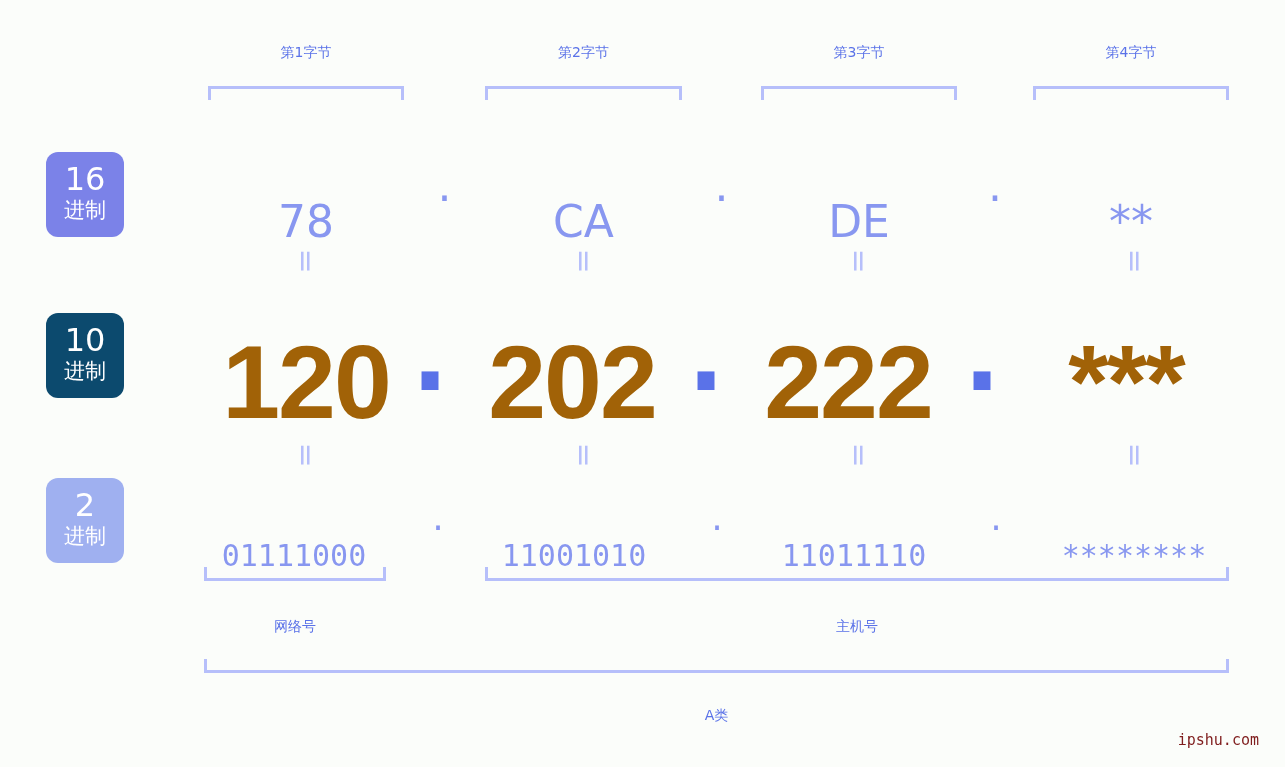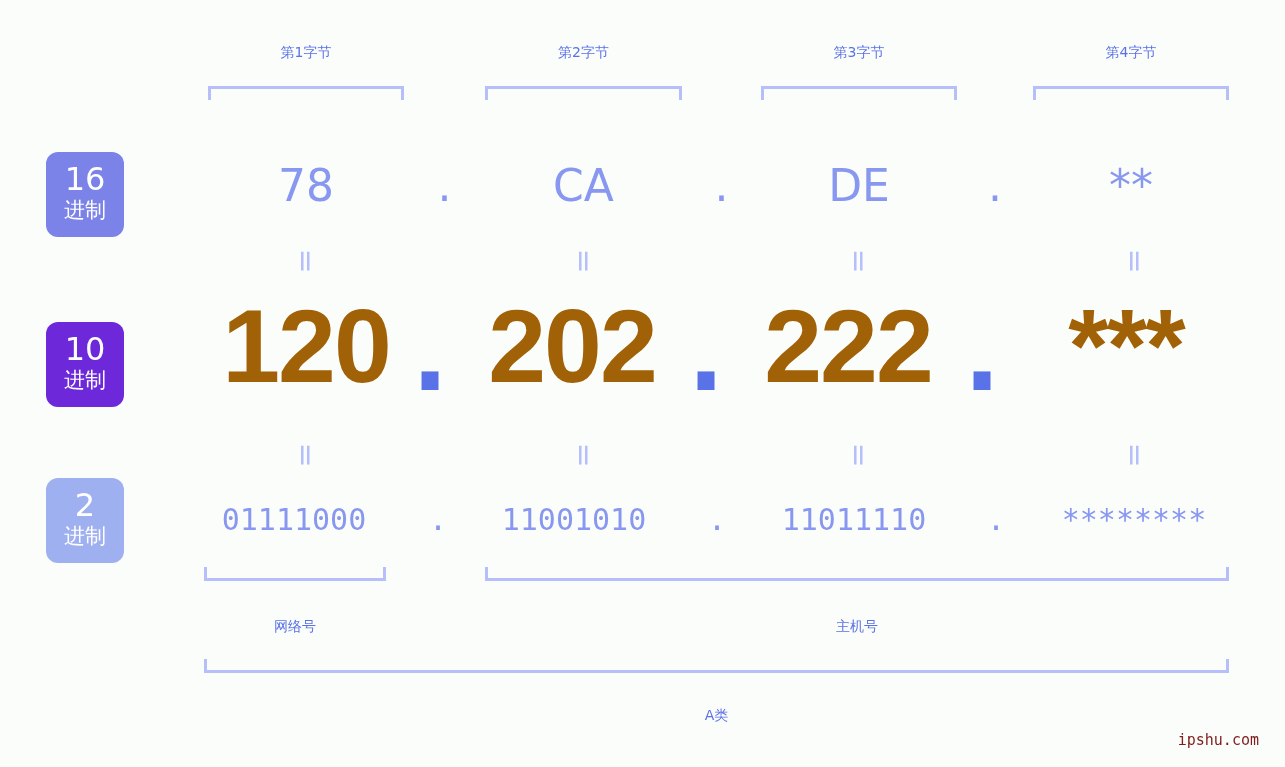--- a/index.html
+++ b/index.html
@@ -69,28 +69,29 @@
     font-family: "DejaVu Sans", sans-serif;
     font-weight: 400;
   }
   .badge .unit {
     display: block;
     font-size: 21px;
     line-height: 26px;
     font-family: "DejaVu Sans", sans-serif;
   }
   .badge-hex { top: 152px; background: #7b82e8; }
-  .badge-dec { top: 322px; background: #6d28d9; }
+  .badge-dec { top: 313px; background: #0c4a6e; }
   .badge-bin { top: 478px; background: #9fb0f0; }
 
   
   .cell {
     position: absolute;
     text-align: center;
     white-space: nowrap;
+    margin-top: 36px;
   }
 
   .row-hex .cell {
     top: 155px;
     height: 62px;
     line-height: 62px;
     font-family: "DejaVu Sans", sans-serif;
     font-size: 44px;
     color: #8897f0;
   }

